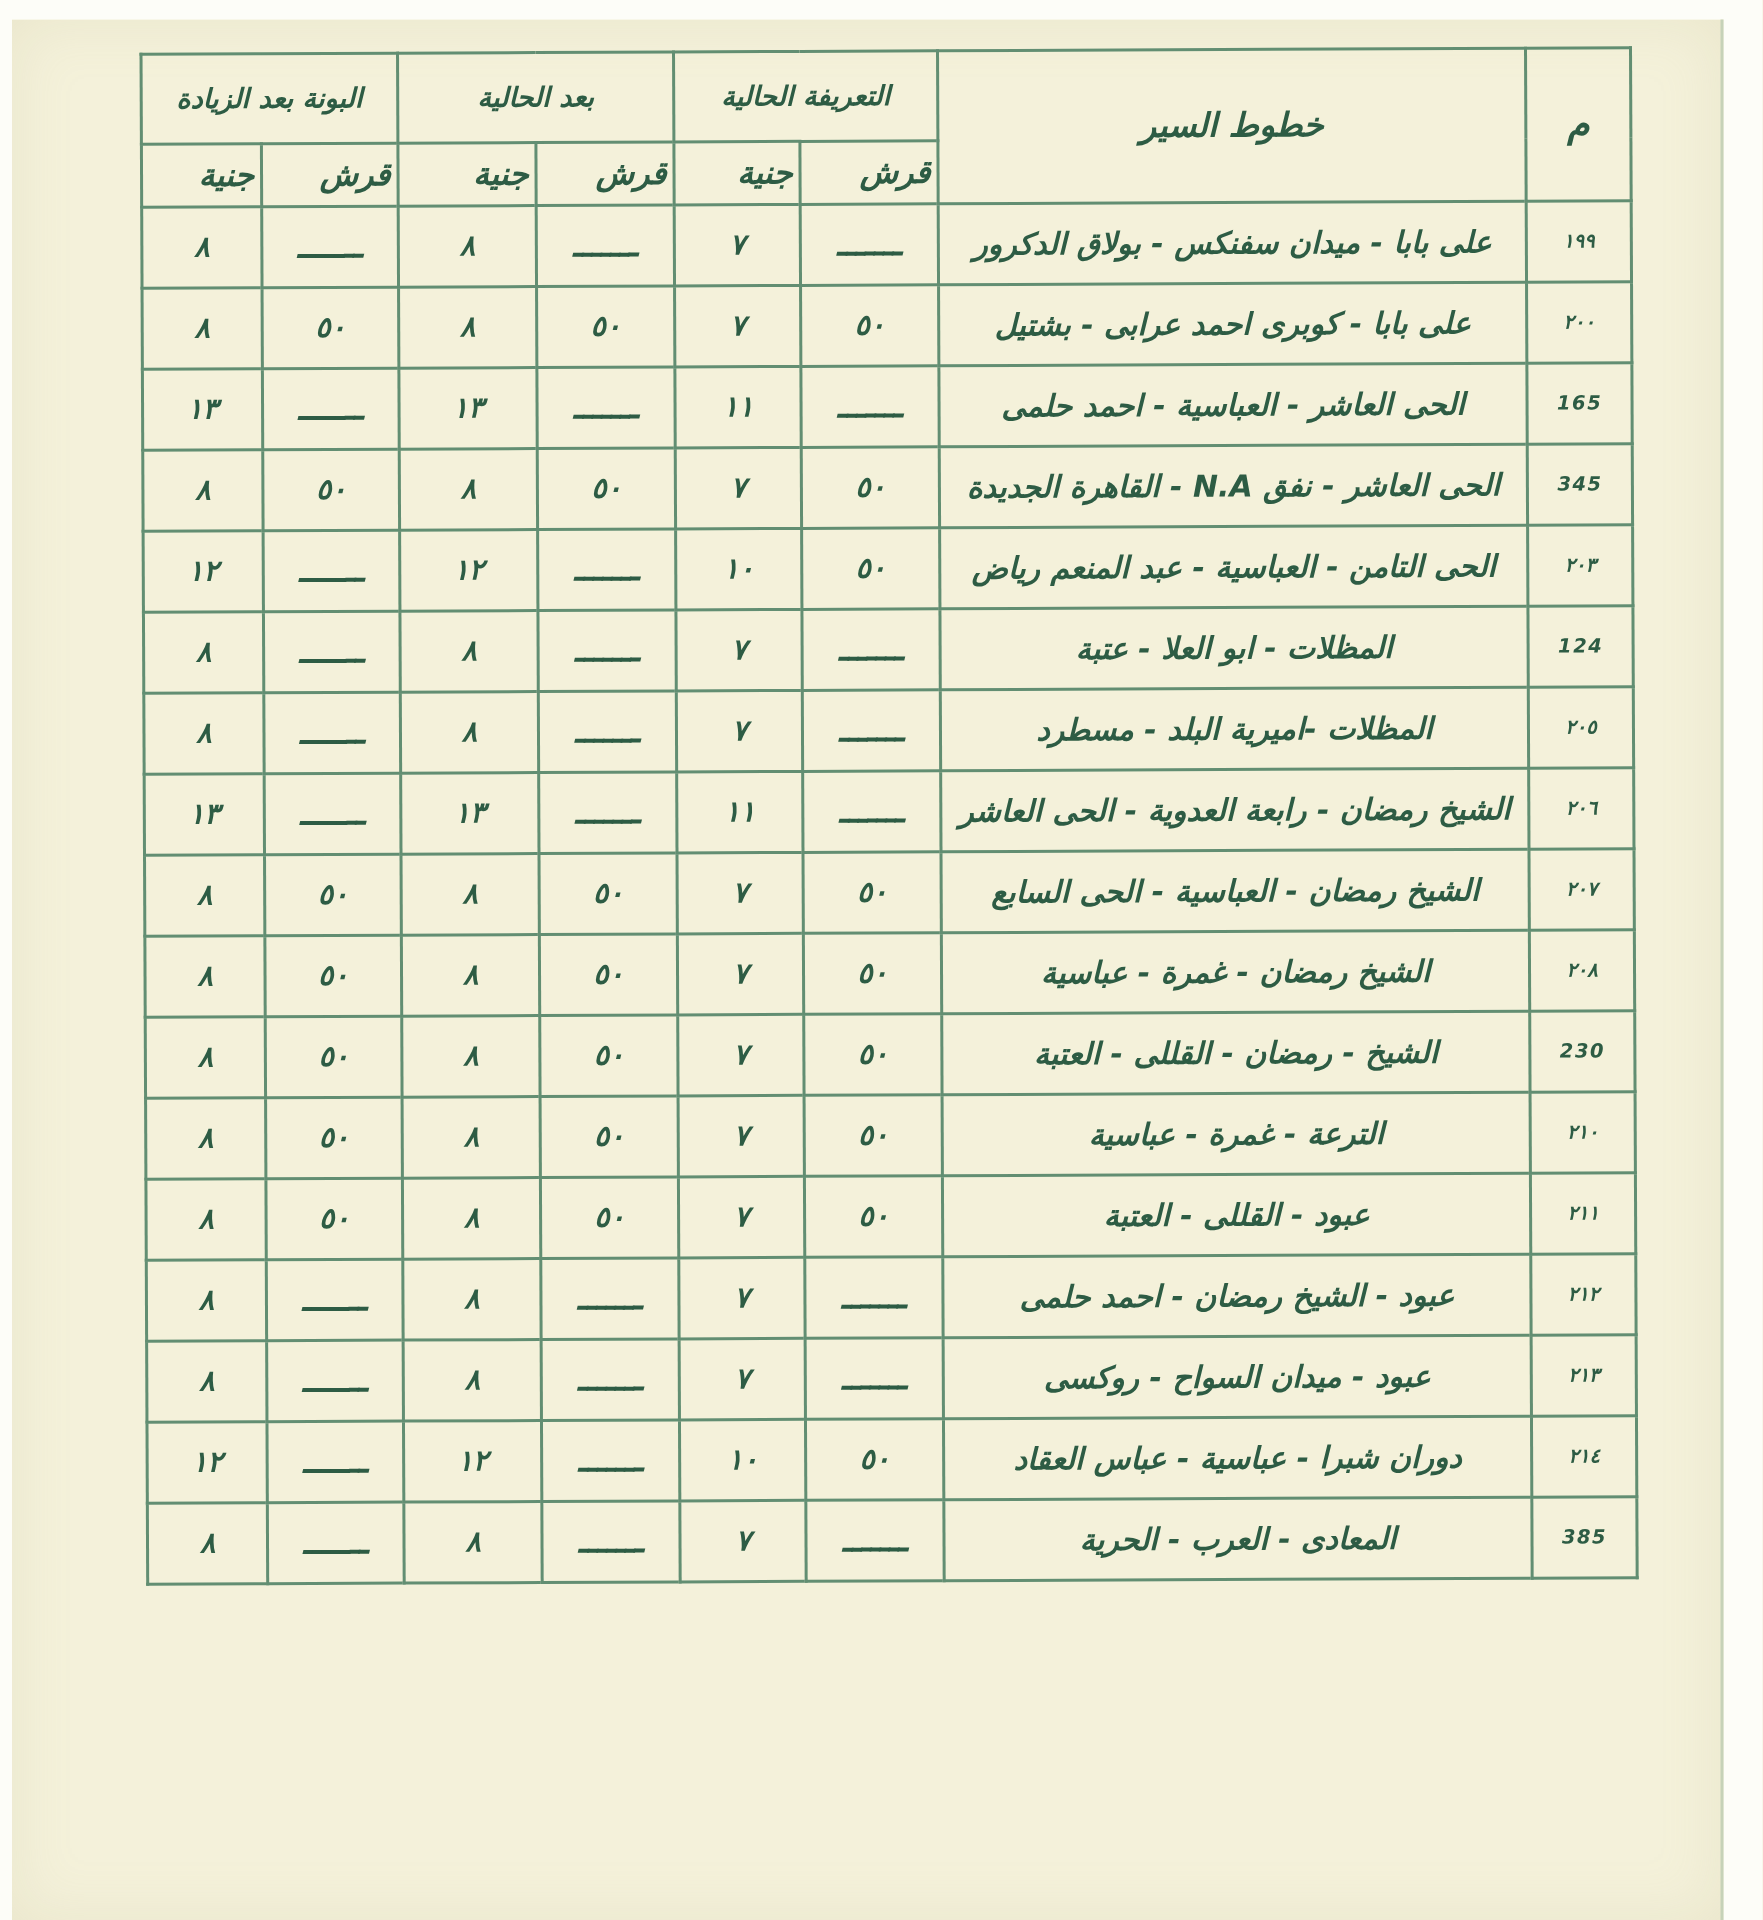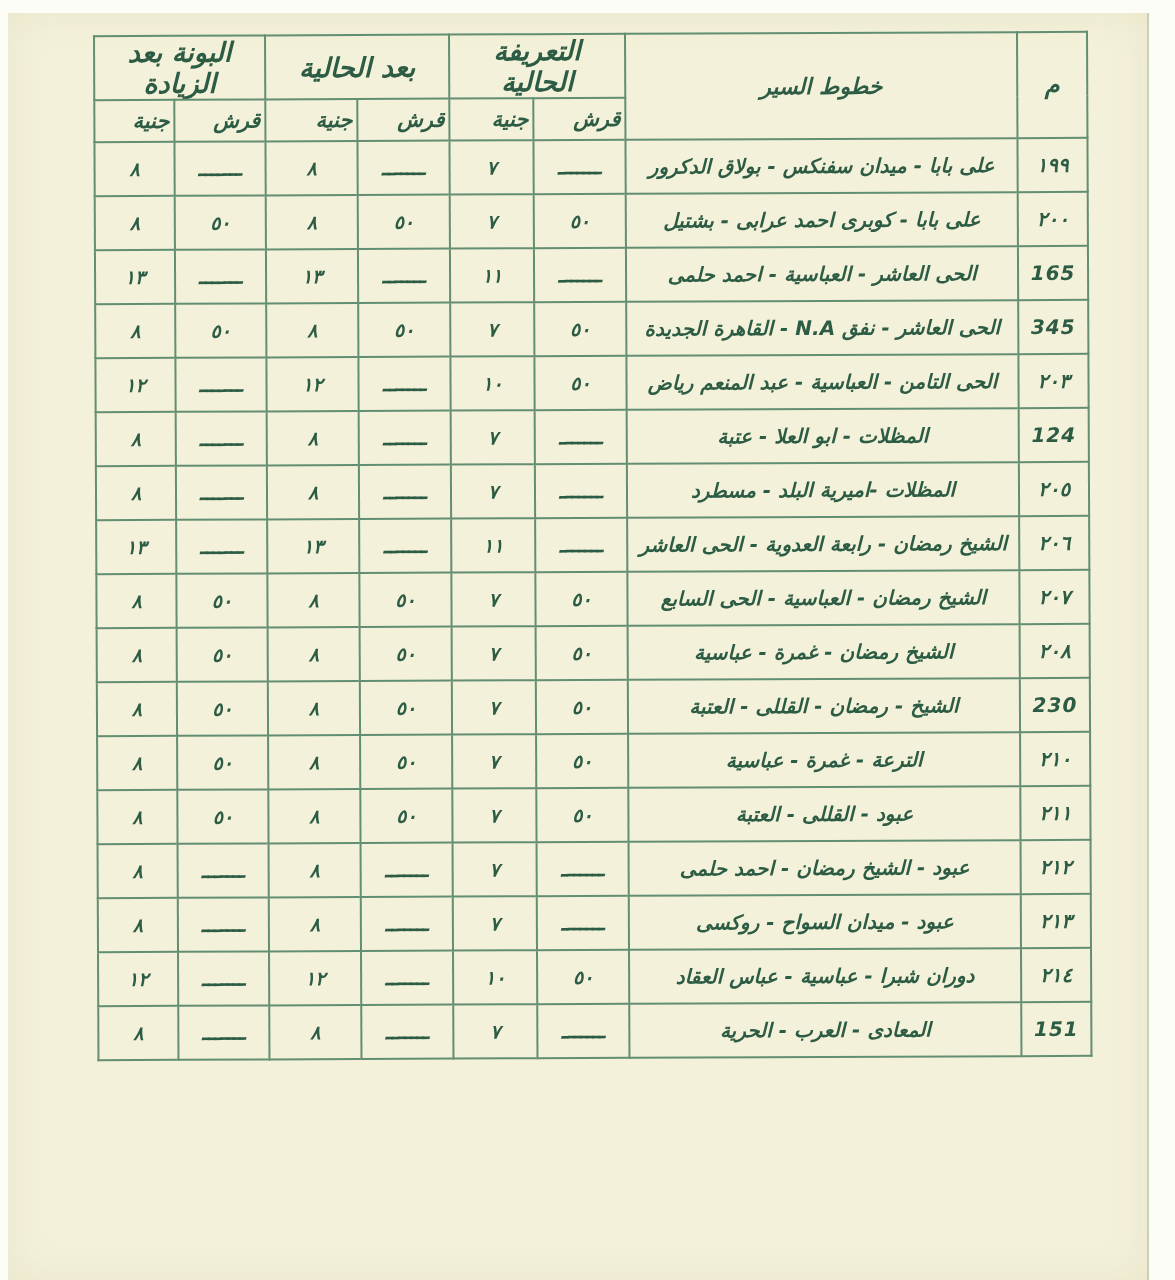--- a/index.html
+++ b/index.html
@@ -26,25 +26,25 @@
     color:var(--ink);
   }
   .fare-table th,.fare-table td{
     border:2px solid var(--line);
     text-align:center;vertical-align:middle;padding:0 4px;
     font-style:italic;overflow:hidden;
   }
   tr.group-row{height:60px;}
   tr.sub-row{height:42px;}
   tbody tr{height:54px;}
-  th.group-head{font-size:27px;font-weight:700;}
+  th.group-head{font-size:18px;font-weight:700;}
   th.sub-head{font-size:21px;font-weight:700;text-align:right;}
   th.route-head{font-size:22px;font-weight:700;}
   th.serial-head{font-size:24px;font-weight:700;}
-  td.serial-cell{font-size:20px;font-weight:600;letter-spacing:1px;}
+  td.serial-cell{font-size:13px;font-weight:600;letter-spacing:1px;}
   td.route-cell{font-size:20px;font-weight:600;white-space:nowrap;}
   td.fare-cell{font-size:19px;font-weight:600;}
   td.dash-cell{font-size:21px;font-weight:700;letter-spacing:0;}
 </style>
 </head>
 <body>
 
 <div class="paper">
   <table class="fare-table" dir="rtl">
     <colgroup>
@@ -229,21 +229,21 @@
     <td class="serial-cell">٢١٤</td>
     <td class="route-cell">دوران شبرا - عباسية - عباس العقاد</td>
     <td class="fare-cell">٥٠</td>
     <td class="fare-cell">١٠</td>
     <td class="fare-cell dash-cell">ـــــــ</td>
     <td class="fare-cell">١٢</td>
     <td class="fare-cell dash-cell">ـــــــ</td>
     <td class="fare-cell">١٢</td>
   </tr>
         <tr>
-    <td class="serial-cell">151</td>
+    <td class="serial-cell">385</td>
     <td class="route-cell">المعادى - العرب - الحرية</td>
     <td class="fare-cell dash-cell">ـــــــ</td>
     <td class="fare-cell">٧</td>
     <td class="fare-cell dash-cell">ـــــــ</td>
     <td class="fare-cell">٨</td>
     <td class="fare-cell dash-cell">ـــــــ</td>
     <td class="fare-cell">٨</td>
   </tr>
       </tbody>
   </table>

